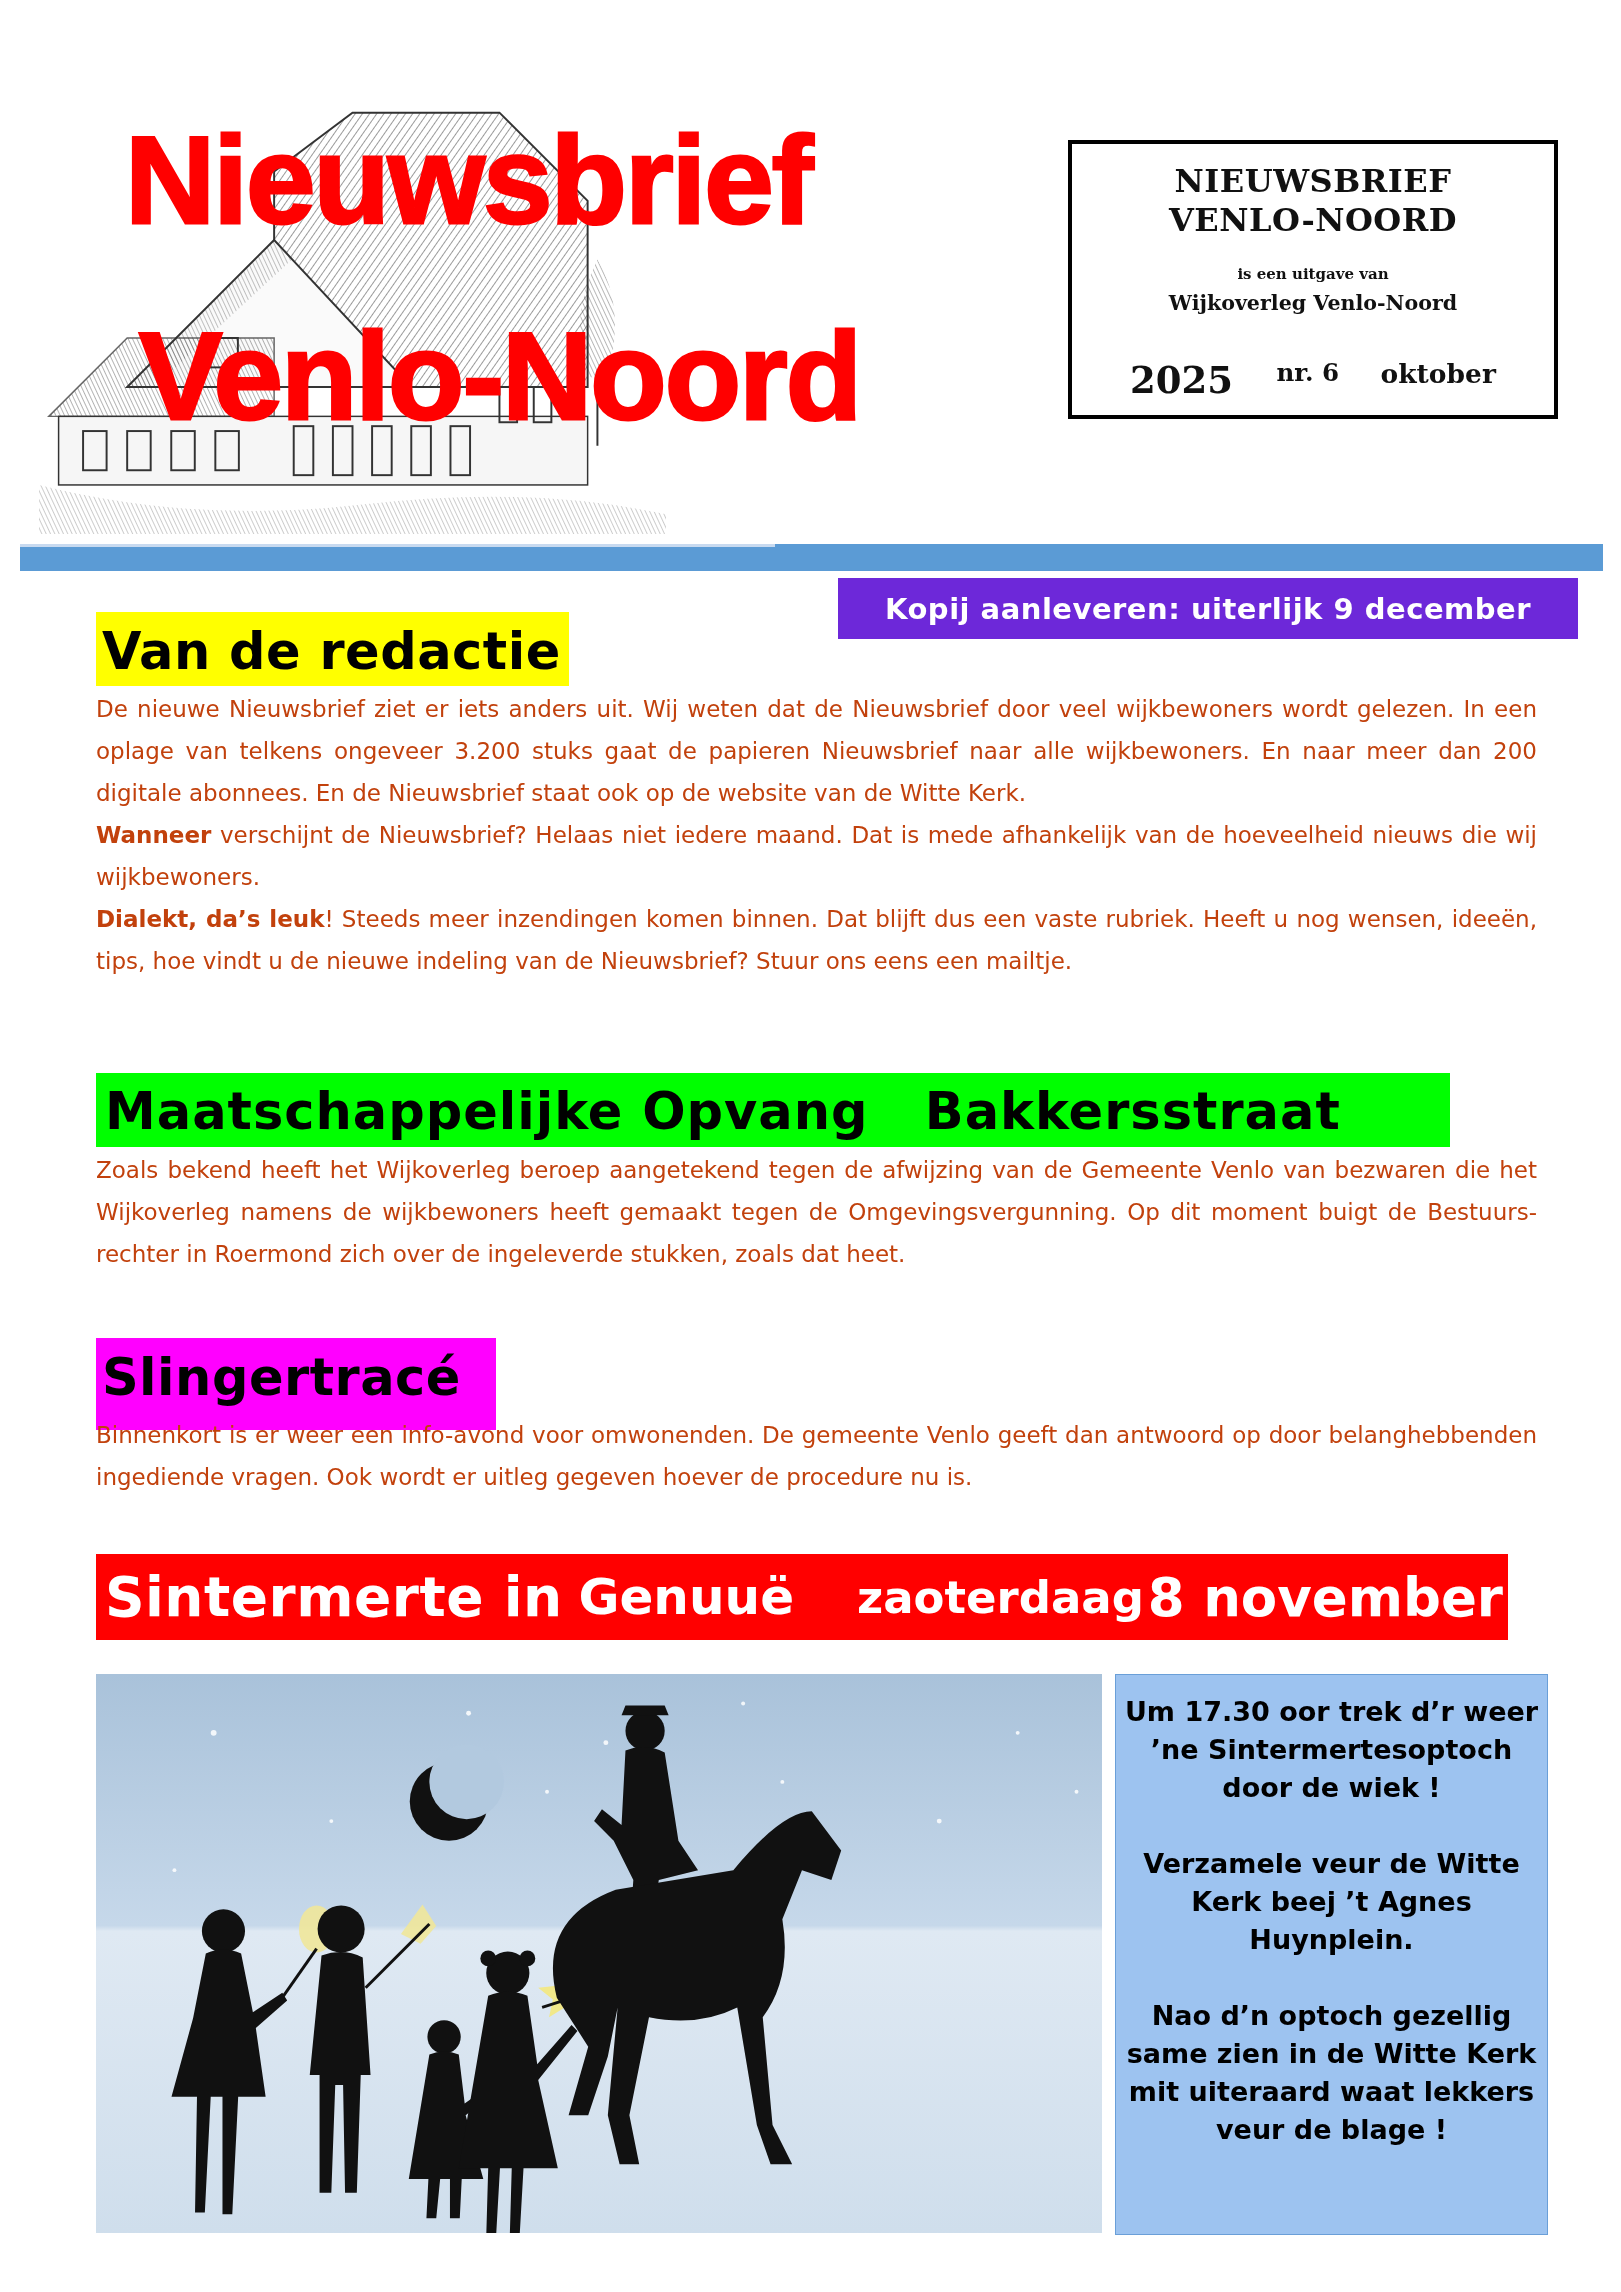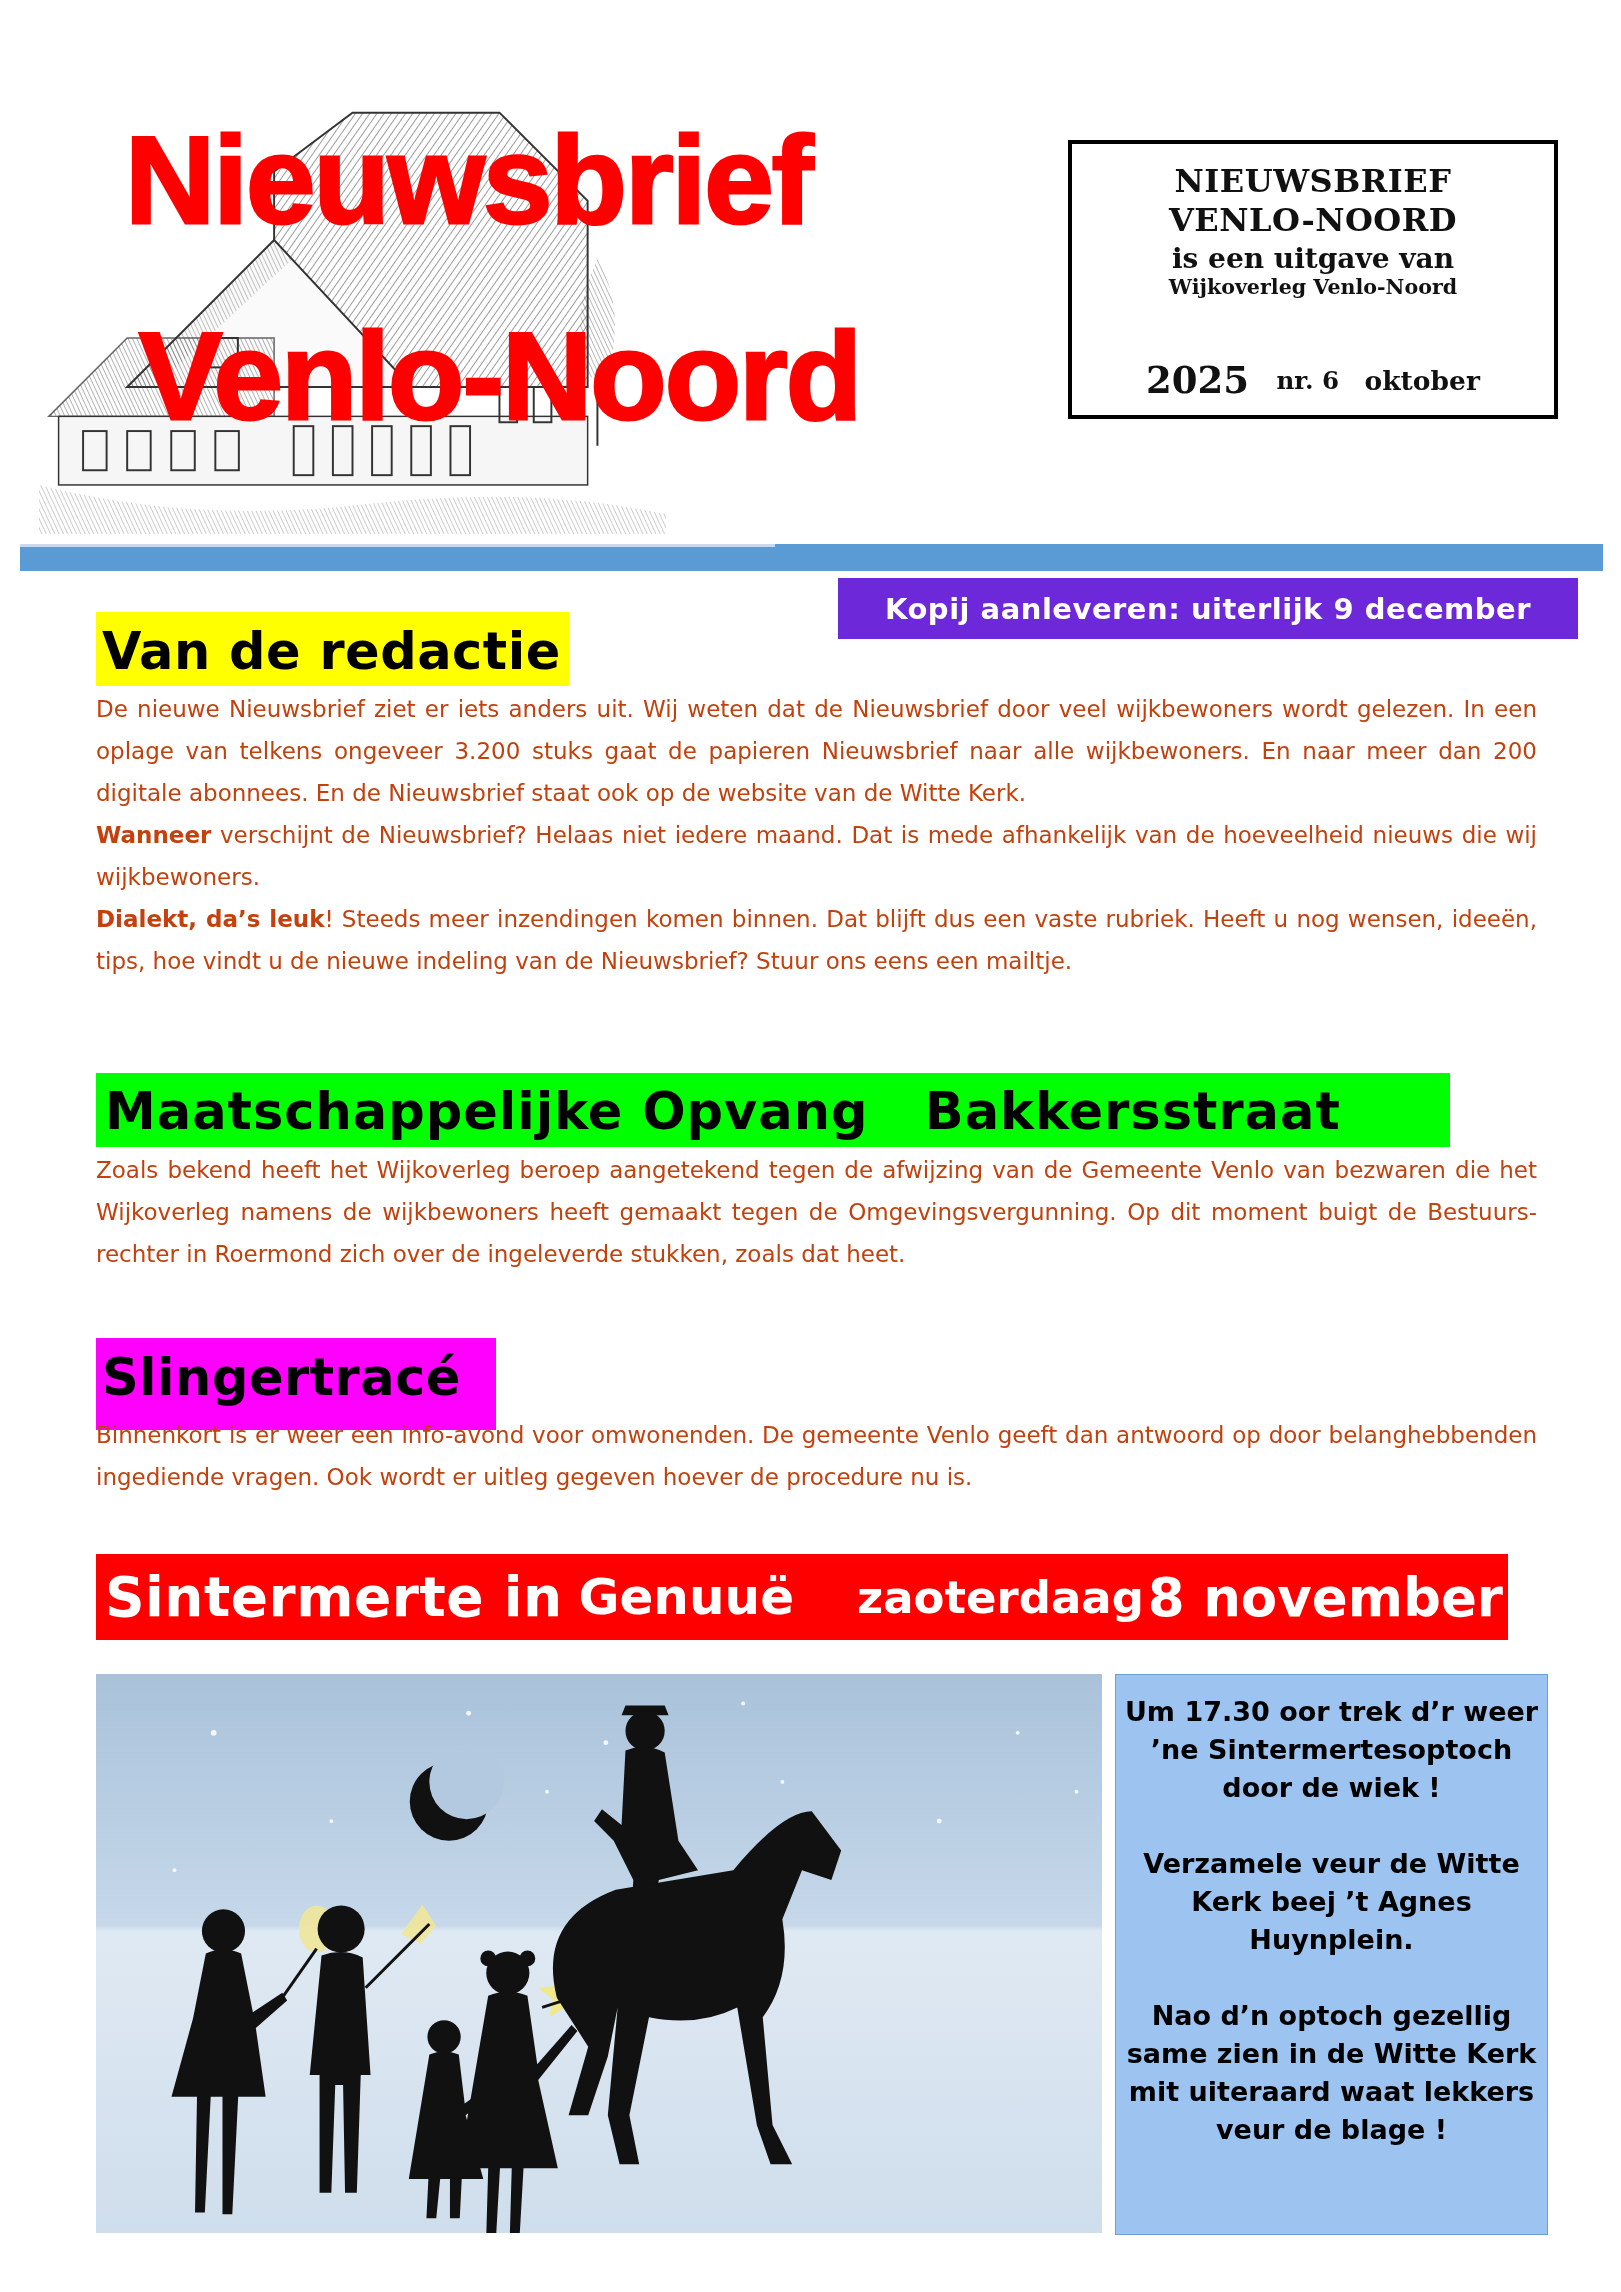--- a/index.html
+++ b/index.html
@@ -7,23 +7,23 @@
 
   
   .header-illustration { position:absolute; left:39px; top:93px; width:627px; height:441px; }
   .masthead { position:absolute; left:96px; top:110px; width:961px; font-family:"Liberation Sans", sans-serif; font-weight:900; color:#ff0000; font-size:125px; line-height:139px; letter-spacing:-2px; }
   .masthead .line1 { position:absolute; left:29px; top:0; white-space:nowrap; -webkit-text-stroke:2.9px #ff0000; }
   .masthead .line2 { position:absolute; left:43px; top:196px; white-space:nowrap; -webkit-text-stroke:2.9px #ff0000; }
 
   .info-box { position:absolute; left:1068px; top:140px; width:490px; height:279px; border:4.9px solid #000; box-sizing:border-box; background:#fff; text-align:center; font-family:"DejaVu Serif", serif; font-weight:bold; }
   .info-box .t1 { margin-top:17.6px; font-size:32px; line-height:39px; letter-spacing:0.5px; }
   .info-box .t2 { font-size:32px; line-height:39px; letter-spacing:0.5px; }
-  .info-box .t3 { font-size:28px; line-height:29px; margin-top:4px; }
+  .info-box .t3 { font-size:15px; line-height:29px; margin-top:20px; }
   .info-box .t4 { font-size:20.6px; line-height:29px; }
-  .info-box .issue-row { position:absolute; left:0; right:0; top:214px; display:flex; justify-content:center; align-items:center; gap:0; }
+  .info-box .issue-row { position:absolute; left:0; right:0; top:214px; display:flex; justify-content:center; align-items:flex-start; gap:16px; }
   .info-box .year { font-size:37px; margin-right:27.4px; }
   .info-box .nr { font-size:24.5px; margin-right:25.5px; }
   .info-box .month { font-size:26.5px; }
 
   .rule-blue { position:absolute; left:19.6px; top:544px; width:1583px; height:27.4px; background:#5b9bd5; }
   .rule-blue::before { content:""; position:absolute; left:0; top:0; width:755px; height:2.9px; background:#c8daf0; }
 
   
   .deadline { position:absolute; left:838px; top:578px; width:740px; height:61px; background:#6d28d9; color:#fff; font-weight:bold; font-size:29px; display:flex; align-items:center; justify-content:center; letter-spacing:0.5px; }
 

